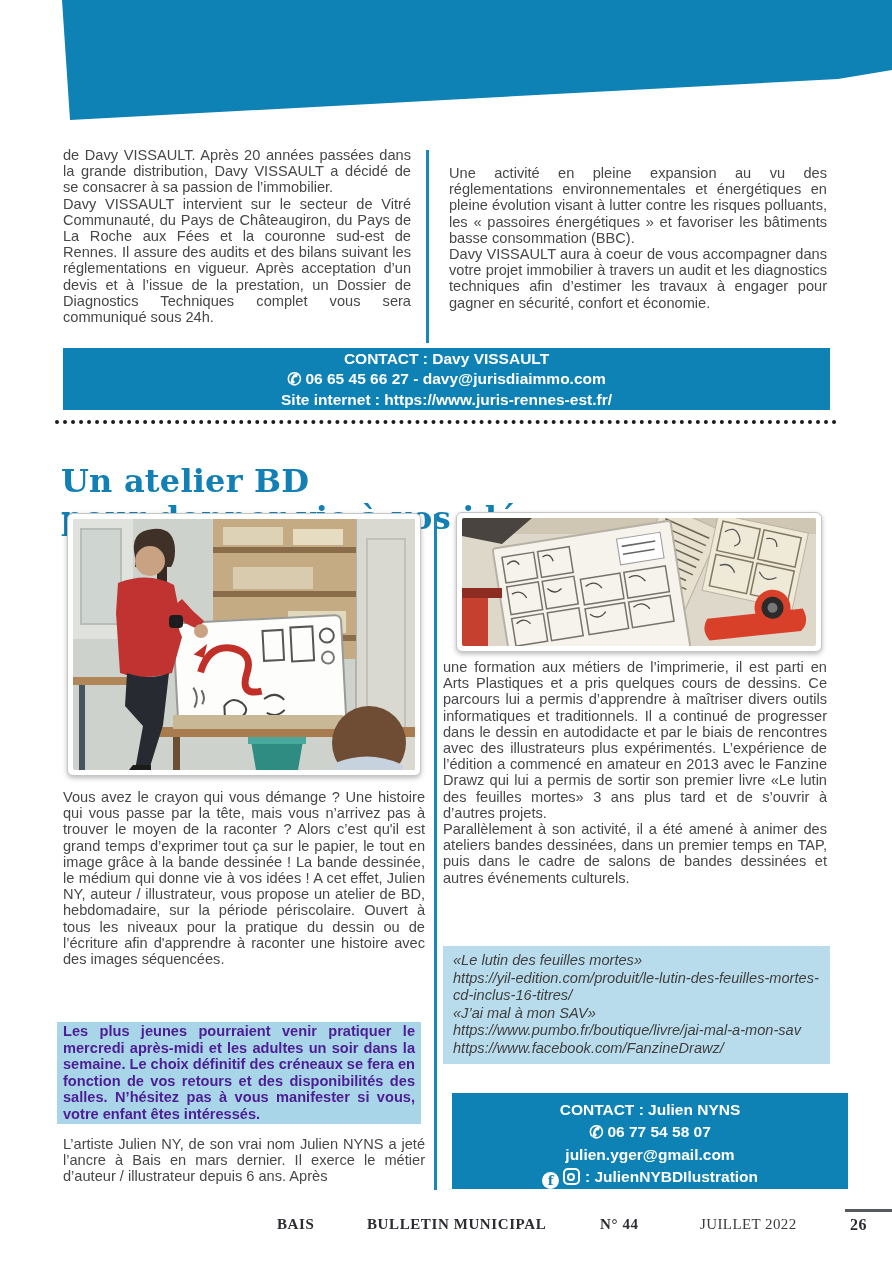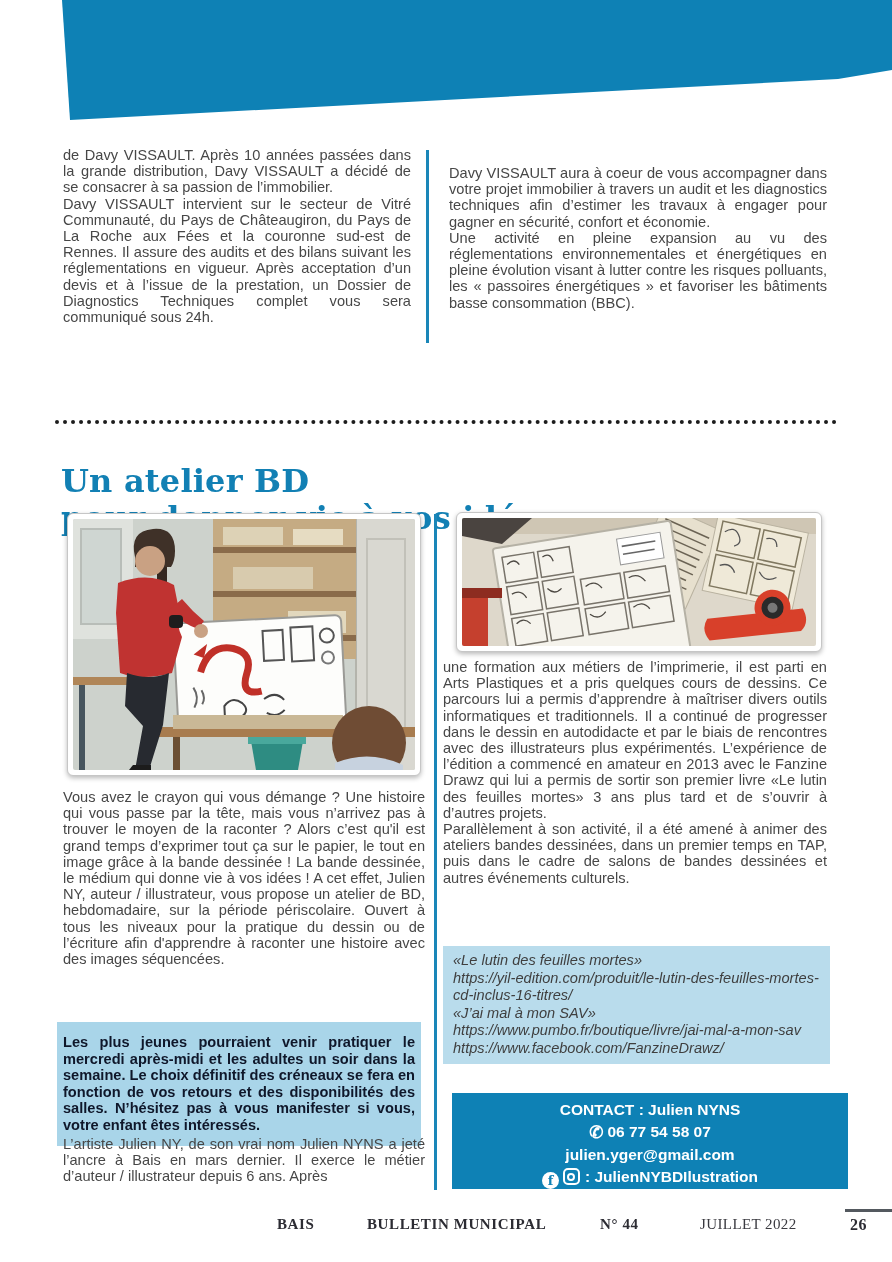--- a/index.html
+++ b/index.html
@@ -20,22 +20,22 @@
   
   .dotted{position:absolute;height:0;border-top:4px dotted #1c1c1c;}
   
   .bigtitle{position:absolute;left:61px;top:431px;font-family:"DejaVu Serif", serif;
             font-weight:900;font-size:32px;line-height:37px;color:#1280b4;letter-spacing:0.2px;margin-top:32px;}
   
   .photoframe{position:absolute;background:#ffffff;border:1px solid #c6c6c6;border-radius:6px;
               padding:5px;box-shadow:0 2px 5px rgba(0,0,0,0.28);}
   .photoframe svg{display:block;border-radius:2px;}
   
-  .highlight{position:absolute;background:#a9d5e9;color:#0f172a;font-weight:bold;
-             font-size:14.6px;line-height:16.6px;text-align:justify;padding:12px 6px;}
+  .highlight{position:absolute;background:#a9d5e9;color:#4c1d95;font-weight:bold;
+             font-size:14.6px;line-height:16.6px;text-align:justify;padding:1px 6px;}
   .linksbox{position:absolute;background:#b9dcec;color:#3f3f3f;font-style:italic;
             font-size:14.6px;line-height:17.6px;padding:6px 10px;overflow-wrap:anywhere;}
   .linksbox div{margin:0;}
   
   .fbicon{display:inline-block;width:17px;height:17px;border-radius:50%;background:#ffffff;
           color:#0e81b5;font-family:"DejaVu Serif",serif;font-weight:bold;font-size:13px;
           line-height:17px;text-align:center;vertical-align:-3px;margin-right:4px;}
   .igicon{display:inline-block;width:13px;height:13px;border:2px solid #ffffff;border-radius:5px;
           position:relative;vertical-align:-3px;margin-right:5px;}
   .igicon::after{content:"";position:absolute;left:2.5px;top:2.5px;width:4px;height:4px;
@@ -47,29 +47,41 @@
   .f-line{position:absolute;left:845px;top:1209px;width:47px;height:3px;background:#54595f;}
 </style>
 </head>
 <body>
 
 <div class="page">
 
   <div class="banner"></div>
 
   <div class="bodycol" style="left:63px;top:147px;width:348px;">
-    <p>de Davy VISSAULT. Après 10 années passées dans la grande distribution, Davy VISSAULT a décidé de se consacrer à sa passion de l’immobilier.</p>
+    <p>de Davy VISSAULT. Après 20 années passées dans la grande distribution, Davy VISSAULT a décidé de se consacrer à sa passion de l’immobilier.</p>
     <p>Davy VISSAULT intervient sur le secteur de Vitré Communauté, du Pays de Châteaugiron, du Pays de La Roche aux Fées et la couronne sud-est de Rennes. Il assure des audits et des bilans suivant les réglementations en vigueur. Après acceptation d’un devis et à l’issue de la prestation, un Dossier de Diagnostics Techniques complet vous sera communiqué sous 24h.</p>
   </div>
   <div class="vdivider" style="left:426px;top:150px;height:193px;"></div>
   <div class="bodycol" style="left:449px;top:165px;width:378px;">
+    <p>Une activité en pleine expansion au vu des réglementations environnementales et énergétiques en pleine évolution visant à lutter contre les risques polluants, les « passoires énergétiques » et favoriser les bâtiments basse consommation (BBC).</p>
     <p>Davy VISSAULT aura à coeur de vous accompagner dans votre projet immobilier à travers un audit et les diagnostics techniques afin d’estimer les travaux à engager pour gagner en sécurité, confort et économie.</p>
-    <p>Une activité en pleine expansion au vu des réglementations environnementales et énergétiques en pleine évolution visant à lutter contre les risques polluants, les « passoires énergétiques » et favoriser les bâtiments basse consommation (BBC).</p>
-  </div>
-
+  </div>
+
+  <div class="contactbox" style="left:63px;top:348px;width:767px;height:61px;padding-top:1px;">
+    <div class="ln">CONTACT : Davy VISSAULT</div>
+    <div class="ln">
+      <span class="phoneglyph">✆</span><span>06 65 45 66 27</span>
+      <span>-</span>
+      <span>davy@jurisdiaimmo.com</span>
+    </div>
+    <div class="ln">
+      <span>Site internet :</span>
+      <span>https://www.juris-rennes-est.fr/</span>
+    </div>
+  </div>
 
   <div class="dotted" style="left:55px;top:420px;width:782px;"></div>
 
   <div class="bigtitle">
     <div>Un atelier BD</div>
     <div>pour donner vie à vos idées</div>
   </div>
 
   <div class="photoframe" style="left:67px;top:513px;width:342px;height:251px;">
     <svg width="342" height="251" viewBox="0 0 342 251">

